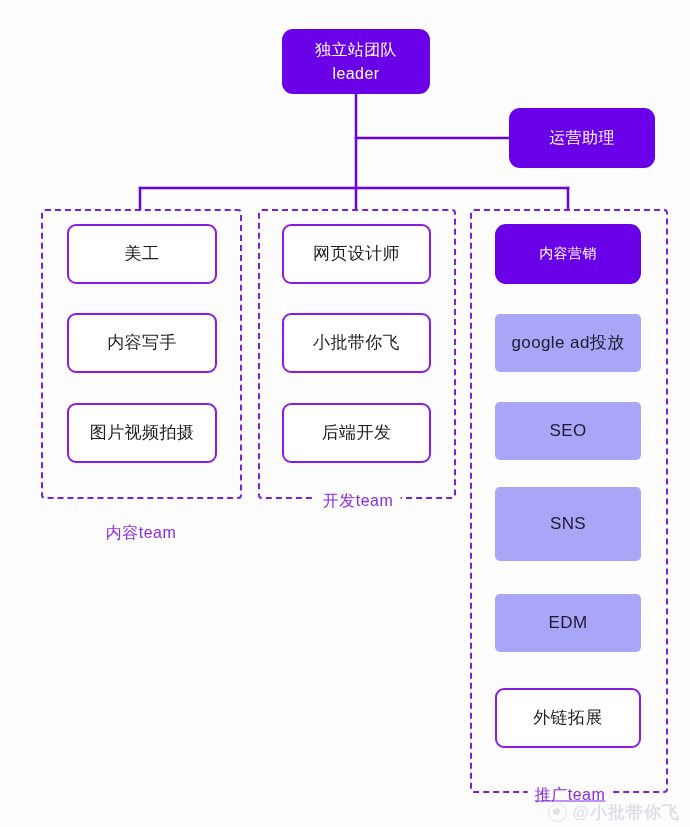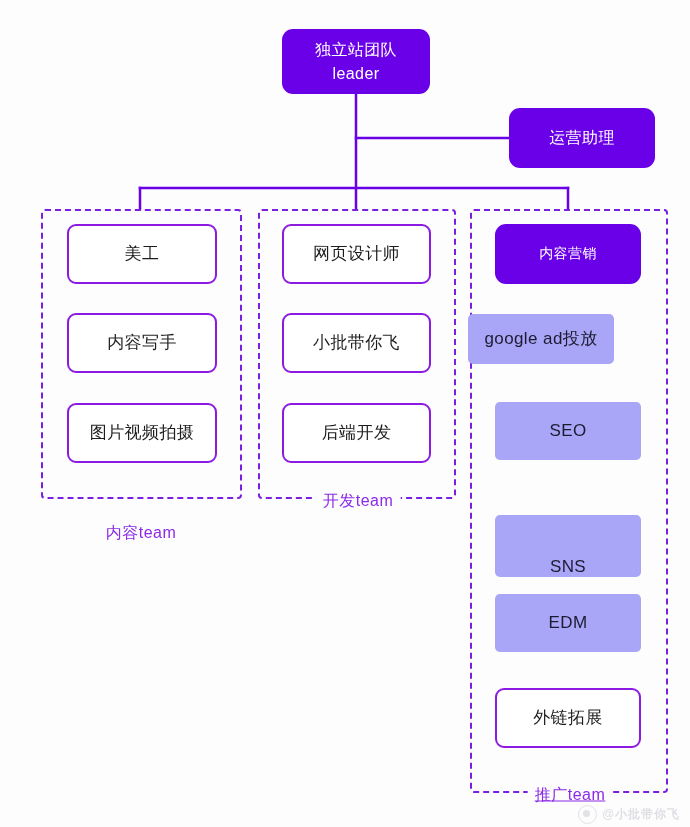--- a/index.html
+++ b/index.html
@@ -84,21 +84,21 @@
   
   #watermark {
     position: absolute;
     right: 10px;
     bottom: 3px;
     display: flex;
     align-items: center;
     gap: 5px;
     opacity: 0.28;
     color: #8f8fa8;
-    font-size: 12px;
+    font-size: 17px;
     letter-spacing: 1px;
     user-select: none;
     font-weight: bold;
   }
   #watermark .wm-logo {
     width: 17px;
     height: 17px;
     border-radius: 50%;
     border: 1.5px solid #9a9ab0;
     display: inline-block;
@@ -171,27 +171,27 @@
   <div class="node node-outline" style="left:282px; top:403px; width:149px; height:60px;">
     <span>后端开发</span>
   </div>
 
   <div class="group" style="left:470px; top:209px; width:198px; height:584px;"></div>
   <div class="group-label" style="left:570px; top:795px;text-decoration:underline;">推广team</div>
 
   <div class="node node-solid" style="left:495px; top:224px; width:146px; height:60px; font-size:14px;">
     <span>内容营销</span>
   </div>
-  <div class="node node-fill" style="left:468px; top:314px; width:146px; height:50px;text-align:right;">
+  <div class="node node-fill" style="left:495px; top:314px; width:146px; height:58px;text-align:right;">
     <span>google ad投放</span>
   </div>
   <div class="node node-fill" style="left:495px; top:402px; width:146px; height:58px;">
     <span>SEO</span>
   </div>
-  <div class="node node-fill" style="left:495px; top:515px; width:146px; height:62px;align-items:flex-end;">
+  <div class="node node-fill" style="left:495px; top:487px; width:146px; height:74px;">
     <span>SNS</span>
   </div>
   <div class="node node-fill" style="left:495px; top:594px; width:146px; height:58px;">
     <span>EDM</span>
   </div>
   <div class="node node-outline" style="left:495px; top:688px; width:146px; height:60px;">
     <span>外链拓展</span>
   </div>
 
   <div id="watermark">

